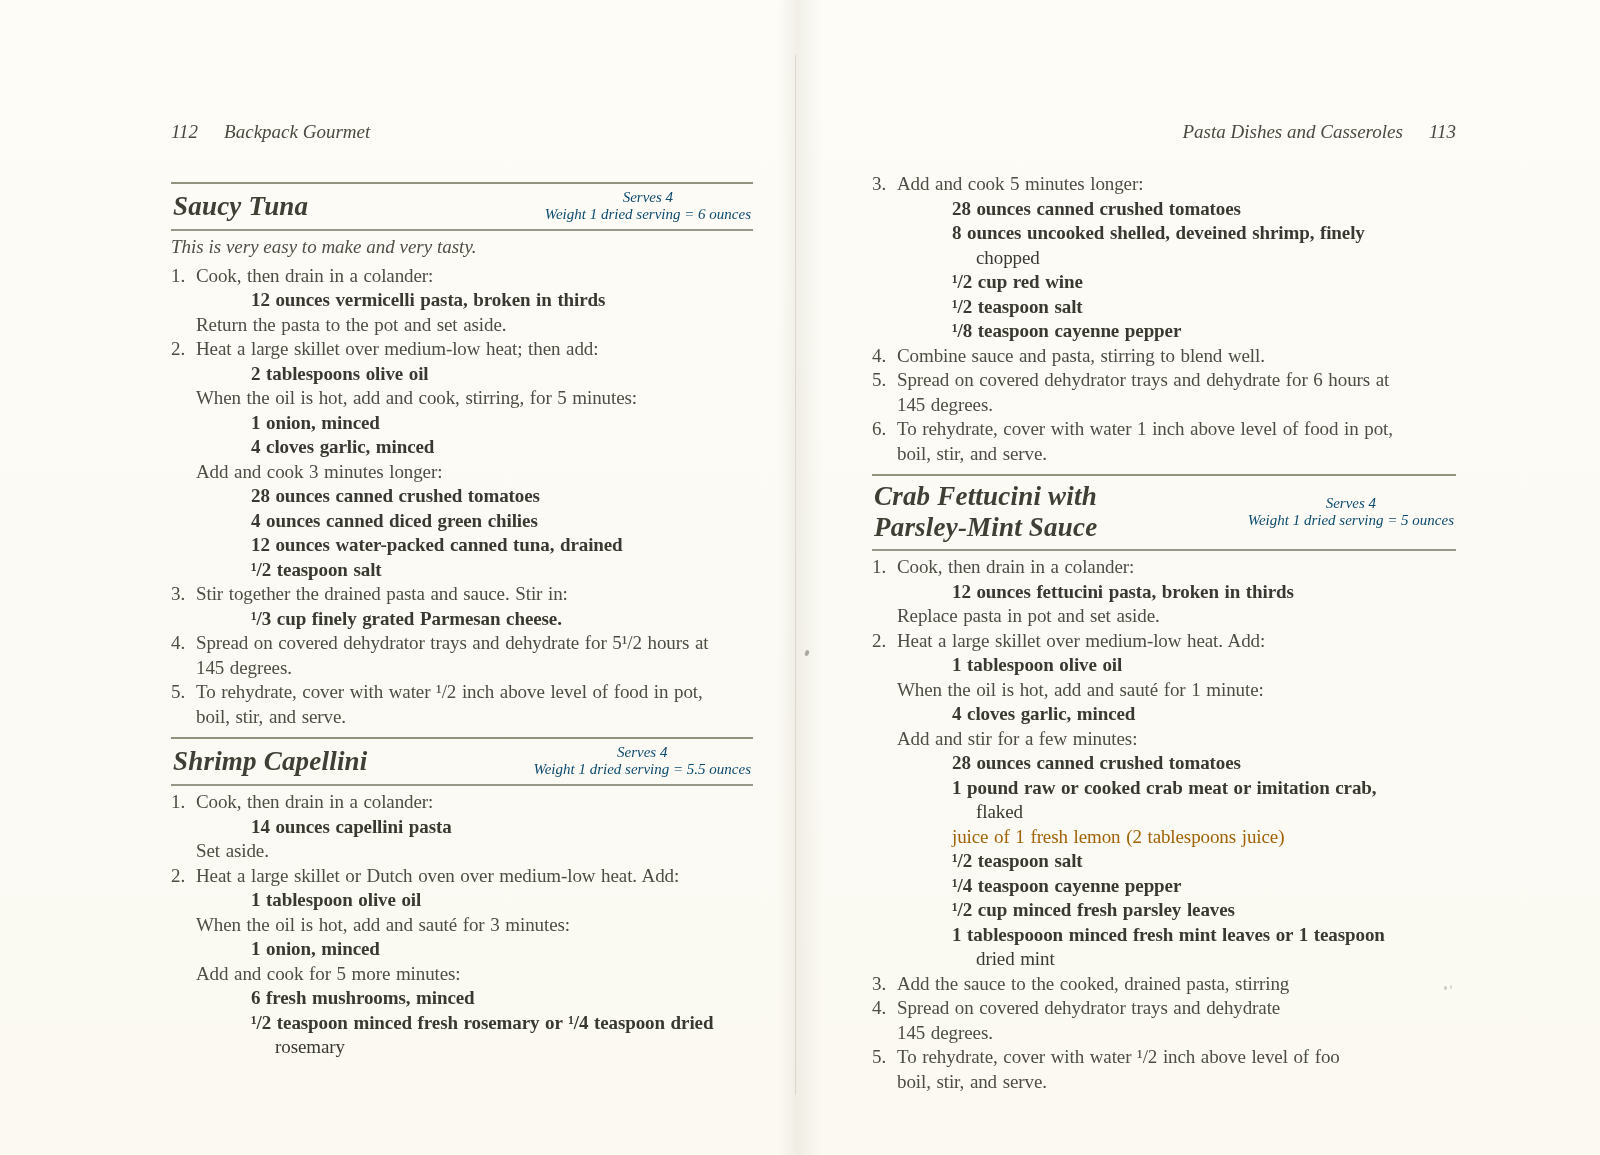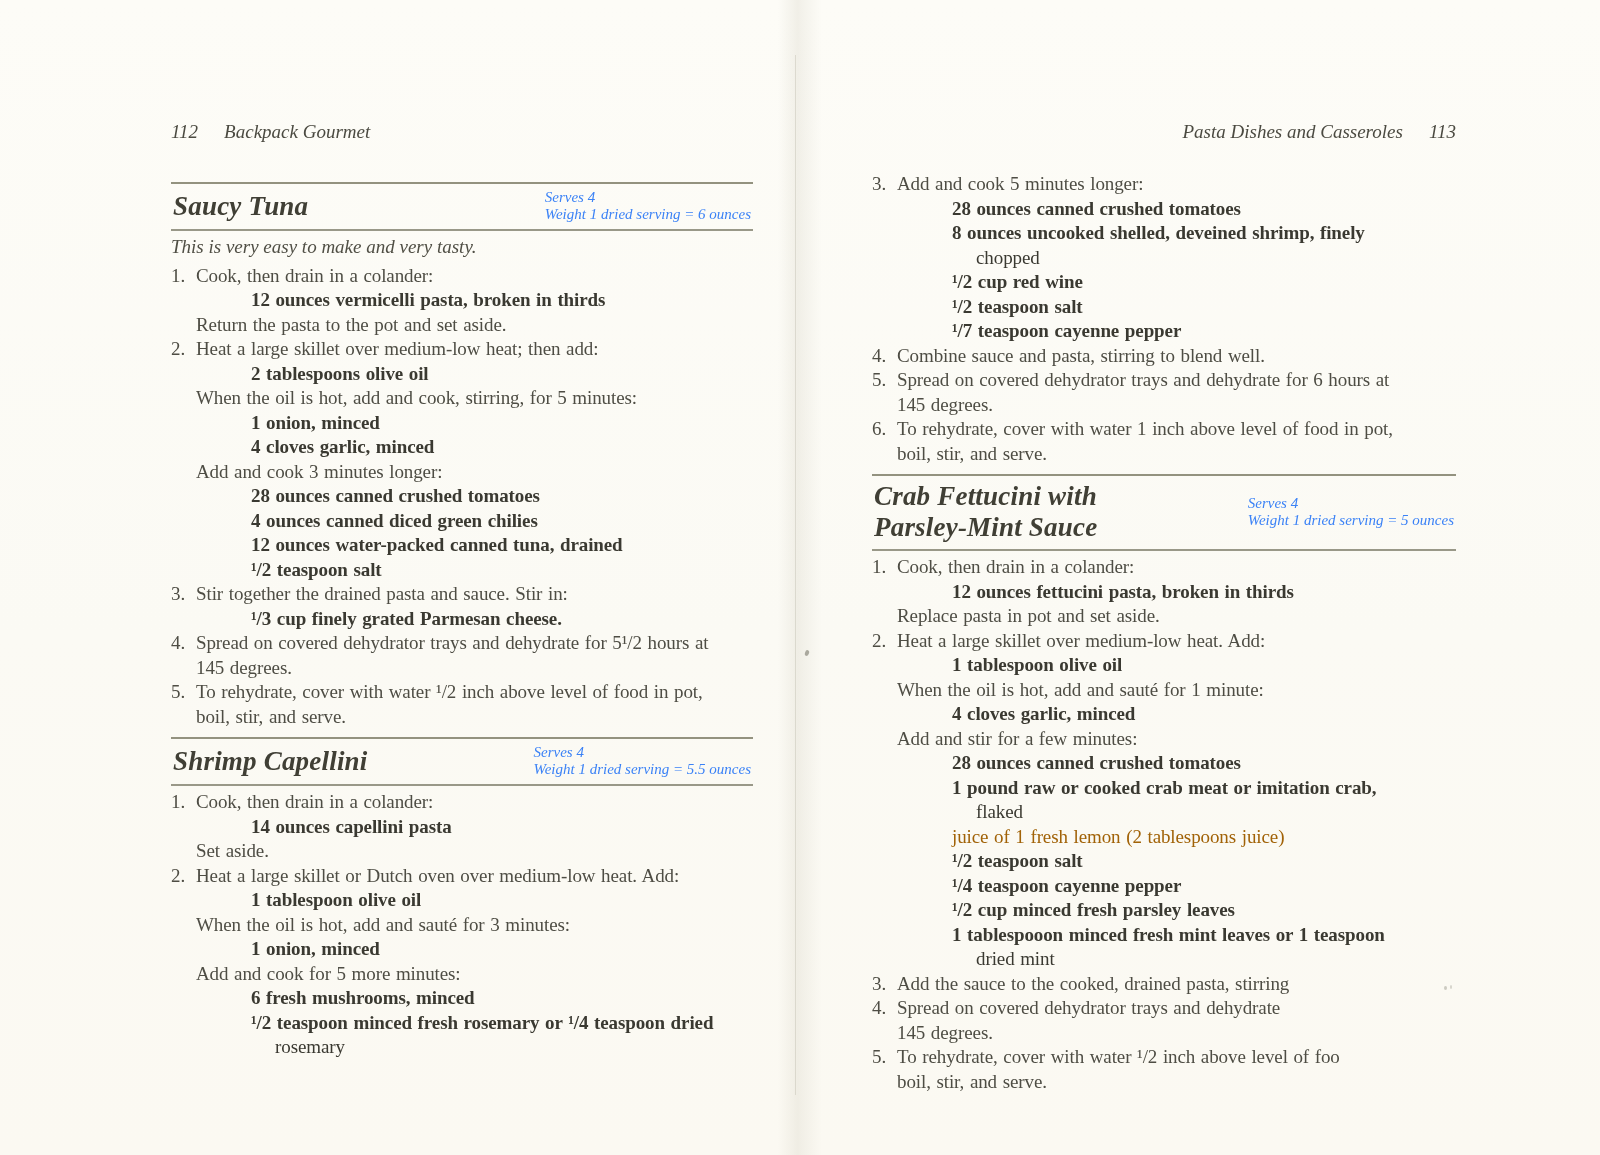--- a/index.html
+++ b/index.html
@@ -28,22 +28,22 @@
     border-top:2px solid #93927f;
     border-bottom:2px solid #999888;
     padding:5px 2px 6px 2px;
     display:flex;justify-content:space-between;align-items:center;gap:20px;
   }
   .recipe-title{
     font-style:italic;font-weight:700;font-size:27px;line-height:31px;
     color:#403f35;letter-spacing:.2px;
   }
   .serves{
-    font-style:italic;font-size:15px;line-height:17px;color:#3b82f6;
-    text-align:left;white-space:nowrap;
+    font-style:italic;font-size:15px;line-height:17px;color:#0c4a6e;
+    text-align:center;white-space:nowrap;
   }
   .intro{
     font-style:italic;font-size:19px;line-height:24.5px;margin-top:4px;color:#504f45;
   }
   .lines{margin-top:4px;}
   .line{
     position:relative;font-size:19px;line-height:24.5px;
     letter-spacing:-0.1px;word-spacing:1px;white-space:nowrap;color:#4e4d44;
   }
   .line .num{position:absolute;left:0;top:0;}
@@ -153,21 +153,21 @@
     </div>
     <div id="right-sections">
         <section class="section continuation">
           <div class="lines">
             <div class="line step"><span class="num">3.</span><span>Add and cook 5 minutes longer:</span></div>
             <div class="line ing"><span>28 ounces canned crushed tomatoes</span></div>
             <div class="line ing"><span>8 ounces uncooked shelled, deveined shrimp, finely</span></div>
             <div class="line ingc"><span>chopped</span></div>
             <div class="line ing"><span>¹/2 cup red wine</span></div>
             <div class="line ing"><span>¹/2 teaspoon salt</span></div>
-            <div class="line ing"><span>¹/7 teaspoon cayenne pepper</span></div>
+            <div class="line ing"><span>¹/8 teaspoon cayenne pepper</span></div>
             <div class="line step"><span class="num">4.</span><span>Combine sauce and pasta, stirring to blend well.</span></div>
             <div class="line step"><span class="num">5.</span><span>Spread on covered dehydrator trays and dehydrate for 6 hours at</span></div>
             <div class="line cont"><span>145 degrees.</span></div>
             <div class="line step"><span class="num">6.</span><span>To rehydrate, cover with water 1 inch above level of food in pot,</span></div>
             <div class="line cont"><span>boil, stir, and serve.</span></div>
           </div>
         </section>
         <section class="section recipe">
           <div class="recipe-head">
             <div class="recipe-title">

